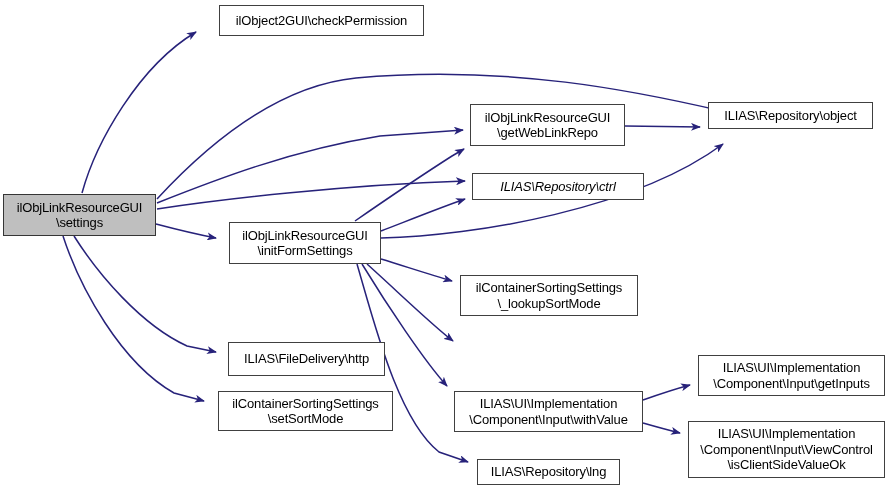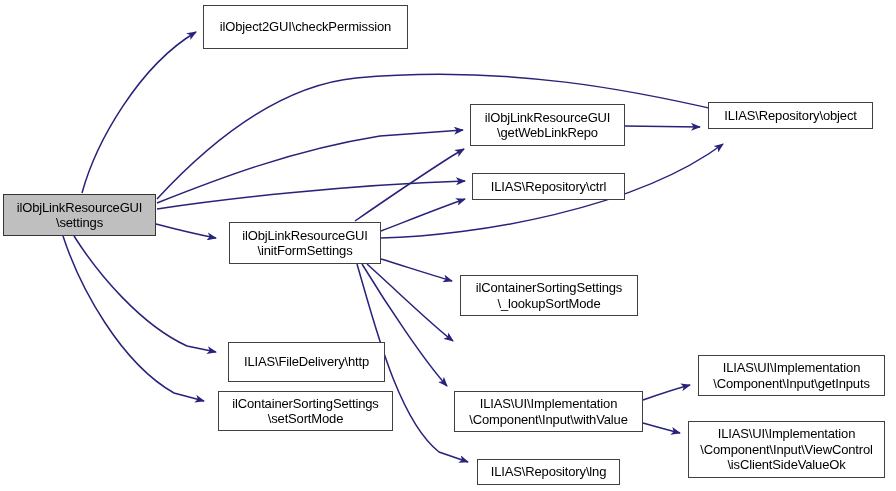--- a/index.html
+++ b/index.html
@@ -90,48 +90,48 @@
 
       <path d="M643,423 C657,427 668,430 680,433"></path>
     </g>
   </svg>
 
   <div class="node root" style="left:3px; top:194px; width:153px; height:42px;">
     <span>ilObjLinkResourceGUI
 \settings</span>
   </div>
 
-  <div class="node" style="left:203px; top:5px; width:205px; height:44px;">
+  <div class="node" style="left:219px; top:5px; width:205px; height:31px;">
     <span>ilObject2GUI\checkPermission</span>
   </div>
 
   <div class="node" style="left:470px; top:104px; width:155px; height:42px;">
     <span>ilObjLinkResourceGUI
 \getWebLinkRepo</span>
   </div>
 
   <div class="node" style="left:708px; top:102px; width:165px; height:27px;">
     <span>ILIAS\Repository\object</span>
   </div>
 
-  <div class="node" style="left:472px; top:173px; width:153px; height:27px;">
+  <div class="node" style="left:472px; top:173px; width:172px; height:27px;font-style:italic;">
     <span>ILIAS\Repository\ctrl</span>
   </div>
 
   <div class="node" style="left:229px; top:222px; width:152px; height:42px;">
     <span>ilObjLinkResourceGUI
 \initFormSettings</span>
   </div>
 
   <div class="node" style="left:460px; top:275px; width:178px; height:41px;">
     <span>ilContainerSortingSettings
 \_lookupSortMode</span>
   </div>
 
-  <div class="node" style="left:228px; top:342px; width:157px; height:40px;">
+  <div class="node" style="left:228px; top:342px; width:157px; height:34px;">
     <span>ILIAS\FileDelivery\http</span>
   </div>
 
 
   <div class="node" style="left:218px; top:391px; width:175px; height:40px;">
     <span>ilContainerSortingSettings
 \setSortMode</span>
   </div>
 
   <div class="node" style="left:454px; top:391px; width:189px; height:41px;">

